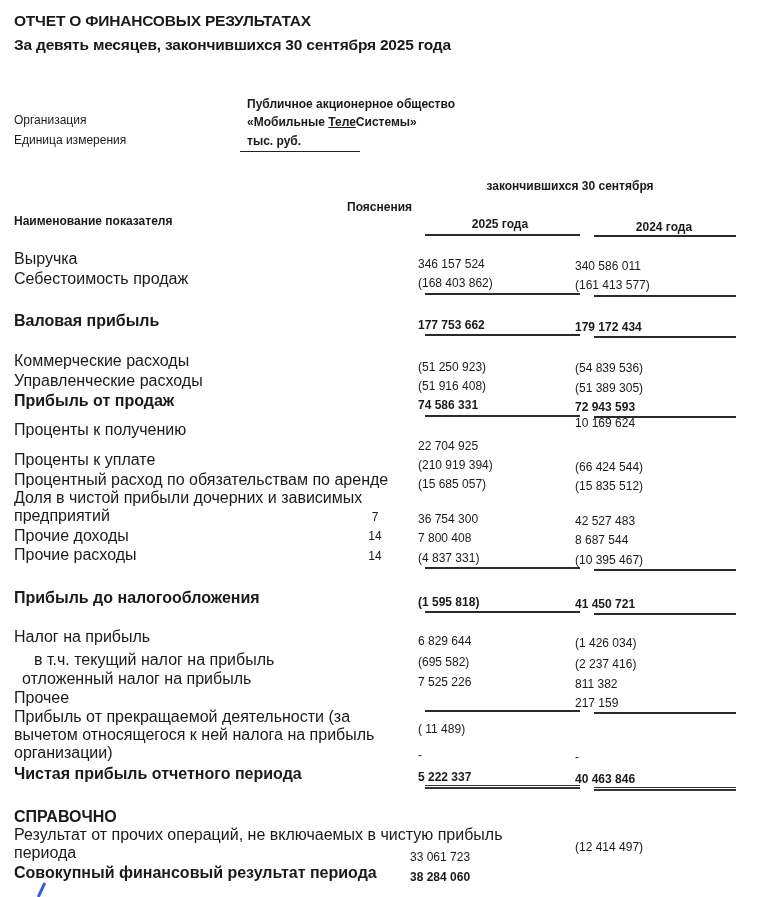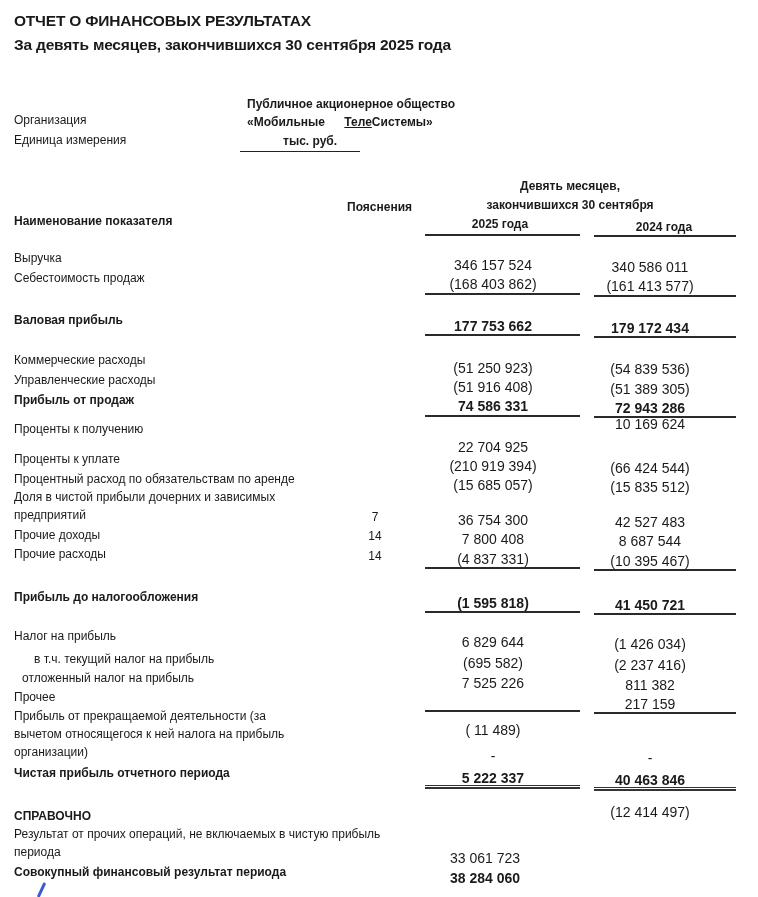--- a/index.html
+++ b/index.html
@@ -20,49 +20,48 @@
     .title {
       left: 14px; top: 12px;
       font-size: 15.5px; font-weight: bold; letter-spacing: -0.2px;
     }
     .subtitle {
       left: 14px; top: 36px;
       font-size: 15.5px; font-weight: bold; letter-spacing: -0.2px;
     }
     .meta-label { left: 14px; font-size: 12px; }
     .org-name { left: 247px; font-size: 12px; font-weight: bold; }
-    .unit-val { left: 247px; top: 134px; font-size: 12px; font-weight: bold; margin-left: 36px; }
+    .unit-val { left: 247px; top: 134px; font-size: 12px; font-weight: bold; }
     .unit-line {
       position: absolute; left: 240px; top: 151px; width: 120px; height: 1px;
       background: #222;
     }
     .org-underline {
       text-decoration: underline;
-      margin-left: 16px;
     }
     .hdr { font-weight: bold; font-size: 12px; }
     .period-head {
       position: absolute; left: 440px; width: 260px; text-align: center;
       font-weight: bold; font-size: 12px; line-height: 19px; top: 177px;
     }
     .col-head {
       position: absolute; width: 140px; text-align: center; font-weight: bold; top: 217px;
     }
     .rule {
       position: absolute; height: 1.5px; background: #2a2a2a;
     }
     .rule.c1 { left: 425px; width: 155px; }
     .rule.c2 { left: 594px; width: 142px; }
     .rule.dbl { height: 4px; background: linear-gradient(#333 0 1.5px, transparent 1.5px 2.5px, #333 2.5px 4px); }
-    .row-label { position: absolute; left: 14px; font-size: 12px; line-height: 19px; }
+    .row-label { position: absolute; left: 14px; font-size: 16px; line-height: 19px; }
     .row-label.bold { font-weight: bold; }
     .row-label.ind1 { left: 34px; }
     .row-label.ind2 { left: 22px; }
     .val {
-      position: absolute; font-size: 14px; text-align: center; width: 150px;
+      position: absolute; font-size: 12px; text-align: left; width: 150px;
     }
     .val.c1 { left: 418px; }
     .val.c2 { left: 575px; }
     .val.bold { font-weight: bold; }
     .note { position: absolute; left: 360px; width: 30px; text-align: center; font-size: 12px; }
     .sig {
       position: absolute; left: 40px; top: 882px; width: 3px; height: 16px;
       background: #3a5bd0; transform: rotate(25deg); border-radius: 2px;
     }
   </style>
@@ -74,21 +73,20 @@
 
 <div class="abs meta-label" style="top:113px">Организация</div>
 <div class="abs org-name" style="top:97px">Публичное акционерное общество</div>
 <div class="abs org-name" style="top:115px"><span>«Мобильные </span><span class="org-underline">Теле</span><span>Системы»</span></div>
 
 <div class="abs meta-label" style="top:133px">Единица измерения</div>
 <div class="abs unit-val">тыс. руб.</div>
 <div class="unit-line"></div>
 
 <div class="period-head">
-  <div>Девять месяцев,</div>
   <div>закончившихся 30 сентября</div>
 </div>
 <div class="abs hdr" style="left:14px; top:214px">Наименование  показателя</div>
 <div class="abs hdr" style="left:347px; top:200px">Пояснения</div>
 <div class="col-head" style="left:430px">2025 года</div>
 <div class="col-head" style="left:594px; top:220px">2024 года</div>
 <div class="rule c1" style="top:234px"></div>
 <div class="rule c2" style="top:235px"></div>
 
 <div class="row-label" style="top:249px">Выручка</div>
@@ -110,21 +108,21 @@
 <div class="row-label" style="top:351px">Коммерческие расходы</div>
 <div class="val c1" style="top:360px">(51 250 923)</div>
 <div class="val c2" style="top:361px">(54 839 536)</div>
 
 <div class="row-label" style="top:371px">Управленческие расходы</div>
 <div class="val c1" style="top:379px">(51 916 408)</div>
 <div class="val c2" style="top:381px">(51 389 305)</div>
 
 <div class="row-label bold" style="top:391px">Прибыль от продаж</div>
 <div class="val c1 bold" style="top:398px">74 586 331</div>
-<div class="val c2 bold" style="top:400px">72 943 286</div>
+<div class="val c2 bold" style="top:400px">72 943 593</div>
 <div class="rule c1" style="top:415px"></div>
 <div class="rule c2" style="top:416px"></div>
 
 <div class="row-label" style="top:420px">Проценты к получению</div>
 <div class="val c1" style="top:439px">22 704 925</div>
 <div class="val c2" style="top:416px">10 169 624</div>
 
 <div class="row-label" style="top:450px">Проценты к уплате</div>
 <div class="val c1" style="top:458px">(210 919 394)</div>
 <div class="val c2" style="top:460px">(66 424 544)</div>
@@ -184,19 +182,19 @@
 <div class="row-label bold" style="top:764px">Чистая прибыль отчетного периода</div>
 <div class="val c1 bold" style="top:770px">5 222 337</div>
 <div class="val c2 bold" style="top:772px">40 463 846</div>
 <div class="rule c1 dbl" style="top:785px"></div>
 <div class="rule c2 dbl" style="top:787px"></div>
 
 <div class="row-label bold" style="top:807px">СПРАВОЧНО</div>
 <div class="row-label" style="top:825px">Результат от прочих операций, не включаемых в чистую прибыль</div>
 <div class="row-label" style="top:843px">периода</div>
 <div class="val c1" style="top:850px; left:410px">33 061 723</div>
-<div class="val c2" style="top:804px">(12 414 497)</div>
+<div class="val c2" style="top:840px">(12 414 497)</div>
 
 <div class="row-label bold" style="top:863px">Совокупный финансовый результат периода</div>
 <div class="val c1 bold" style="top:870px; left:410px">38 284 060</div>
 <div class="val c2 bold" style="top:908px">28 049 349</div>
 
 <div class="sig"></div>
 
 </body></html>

